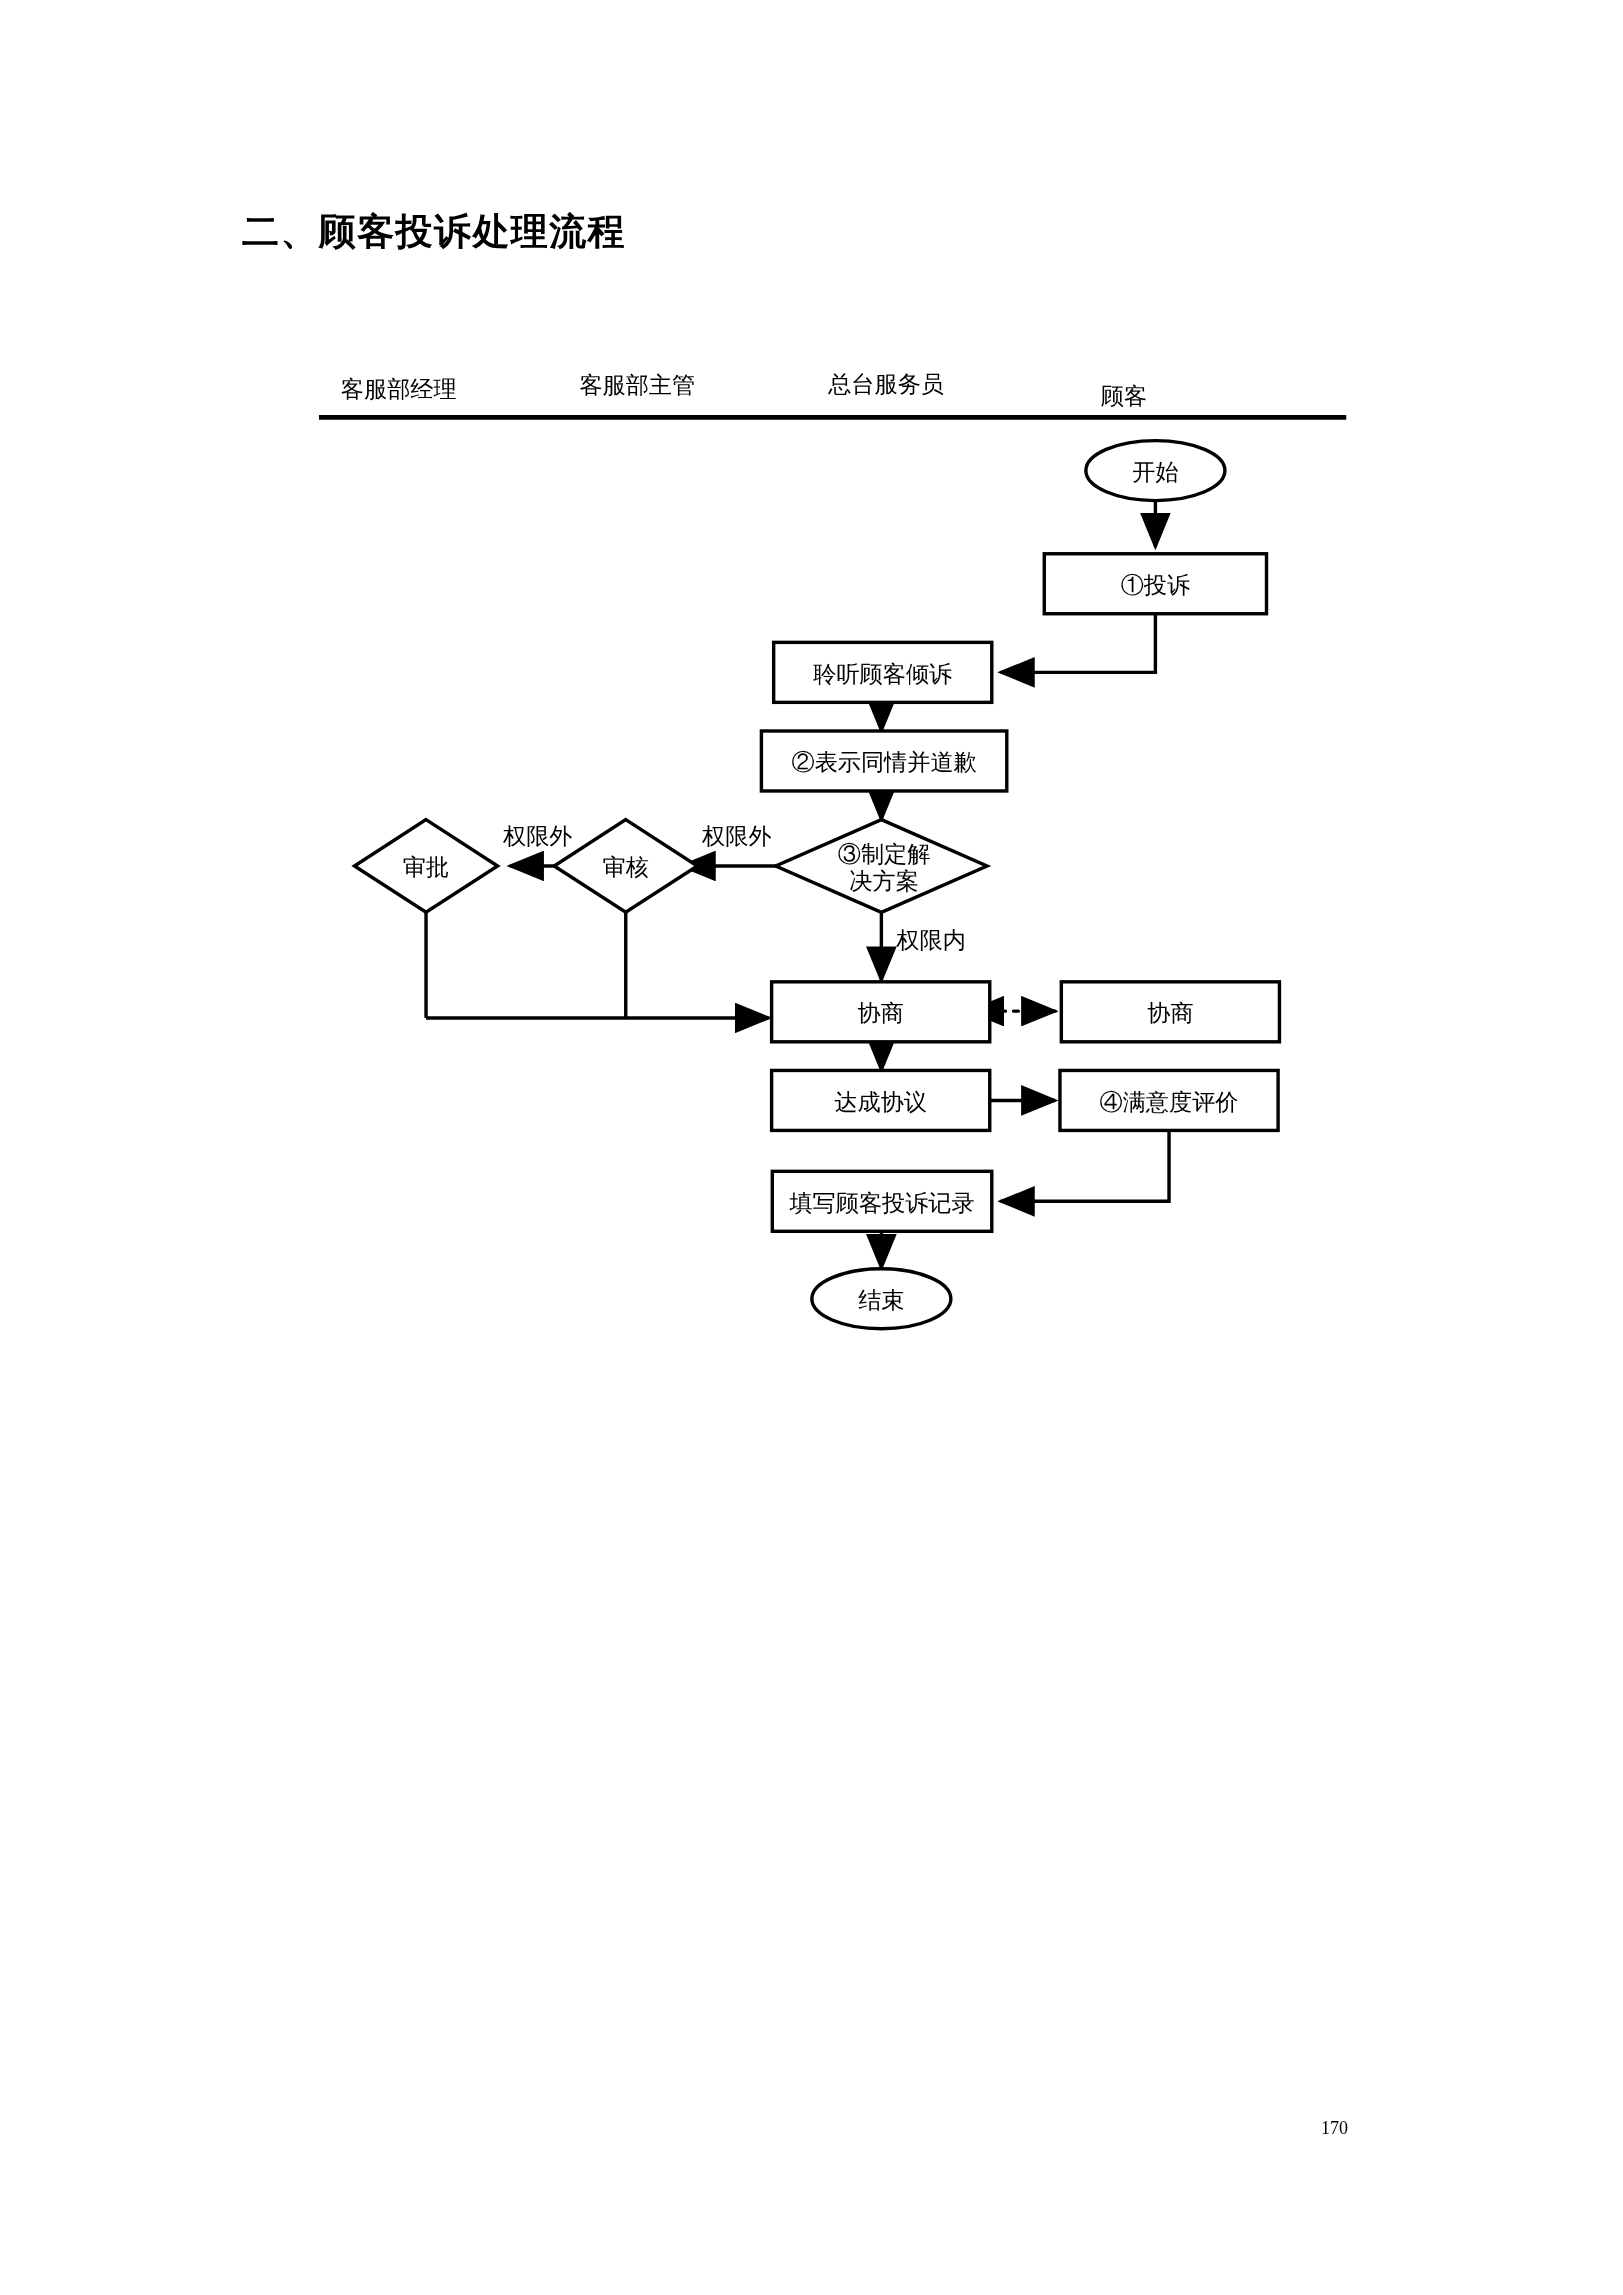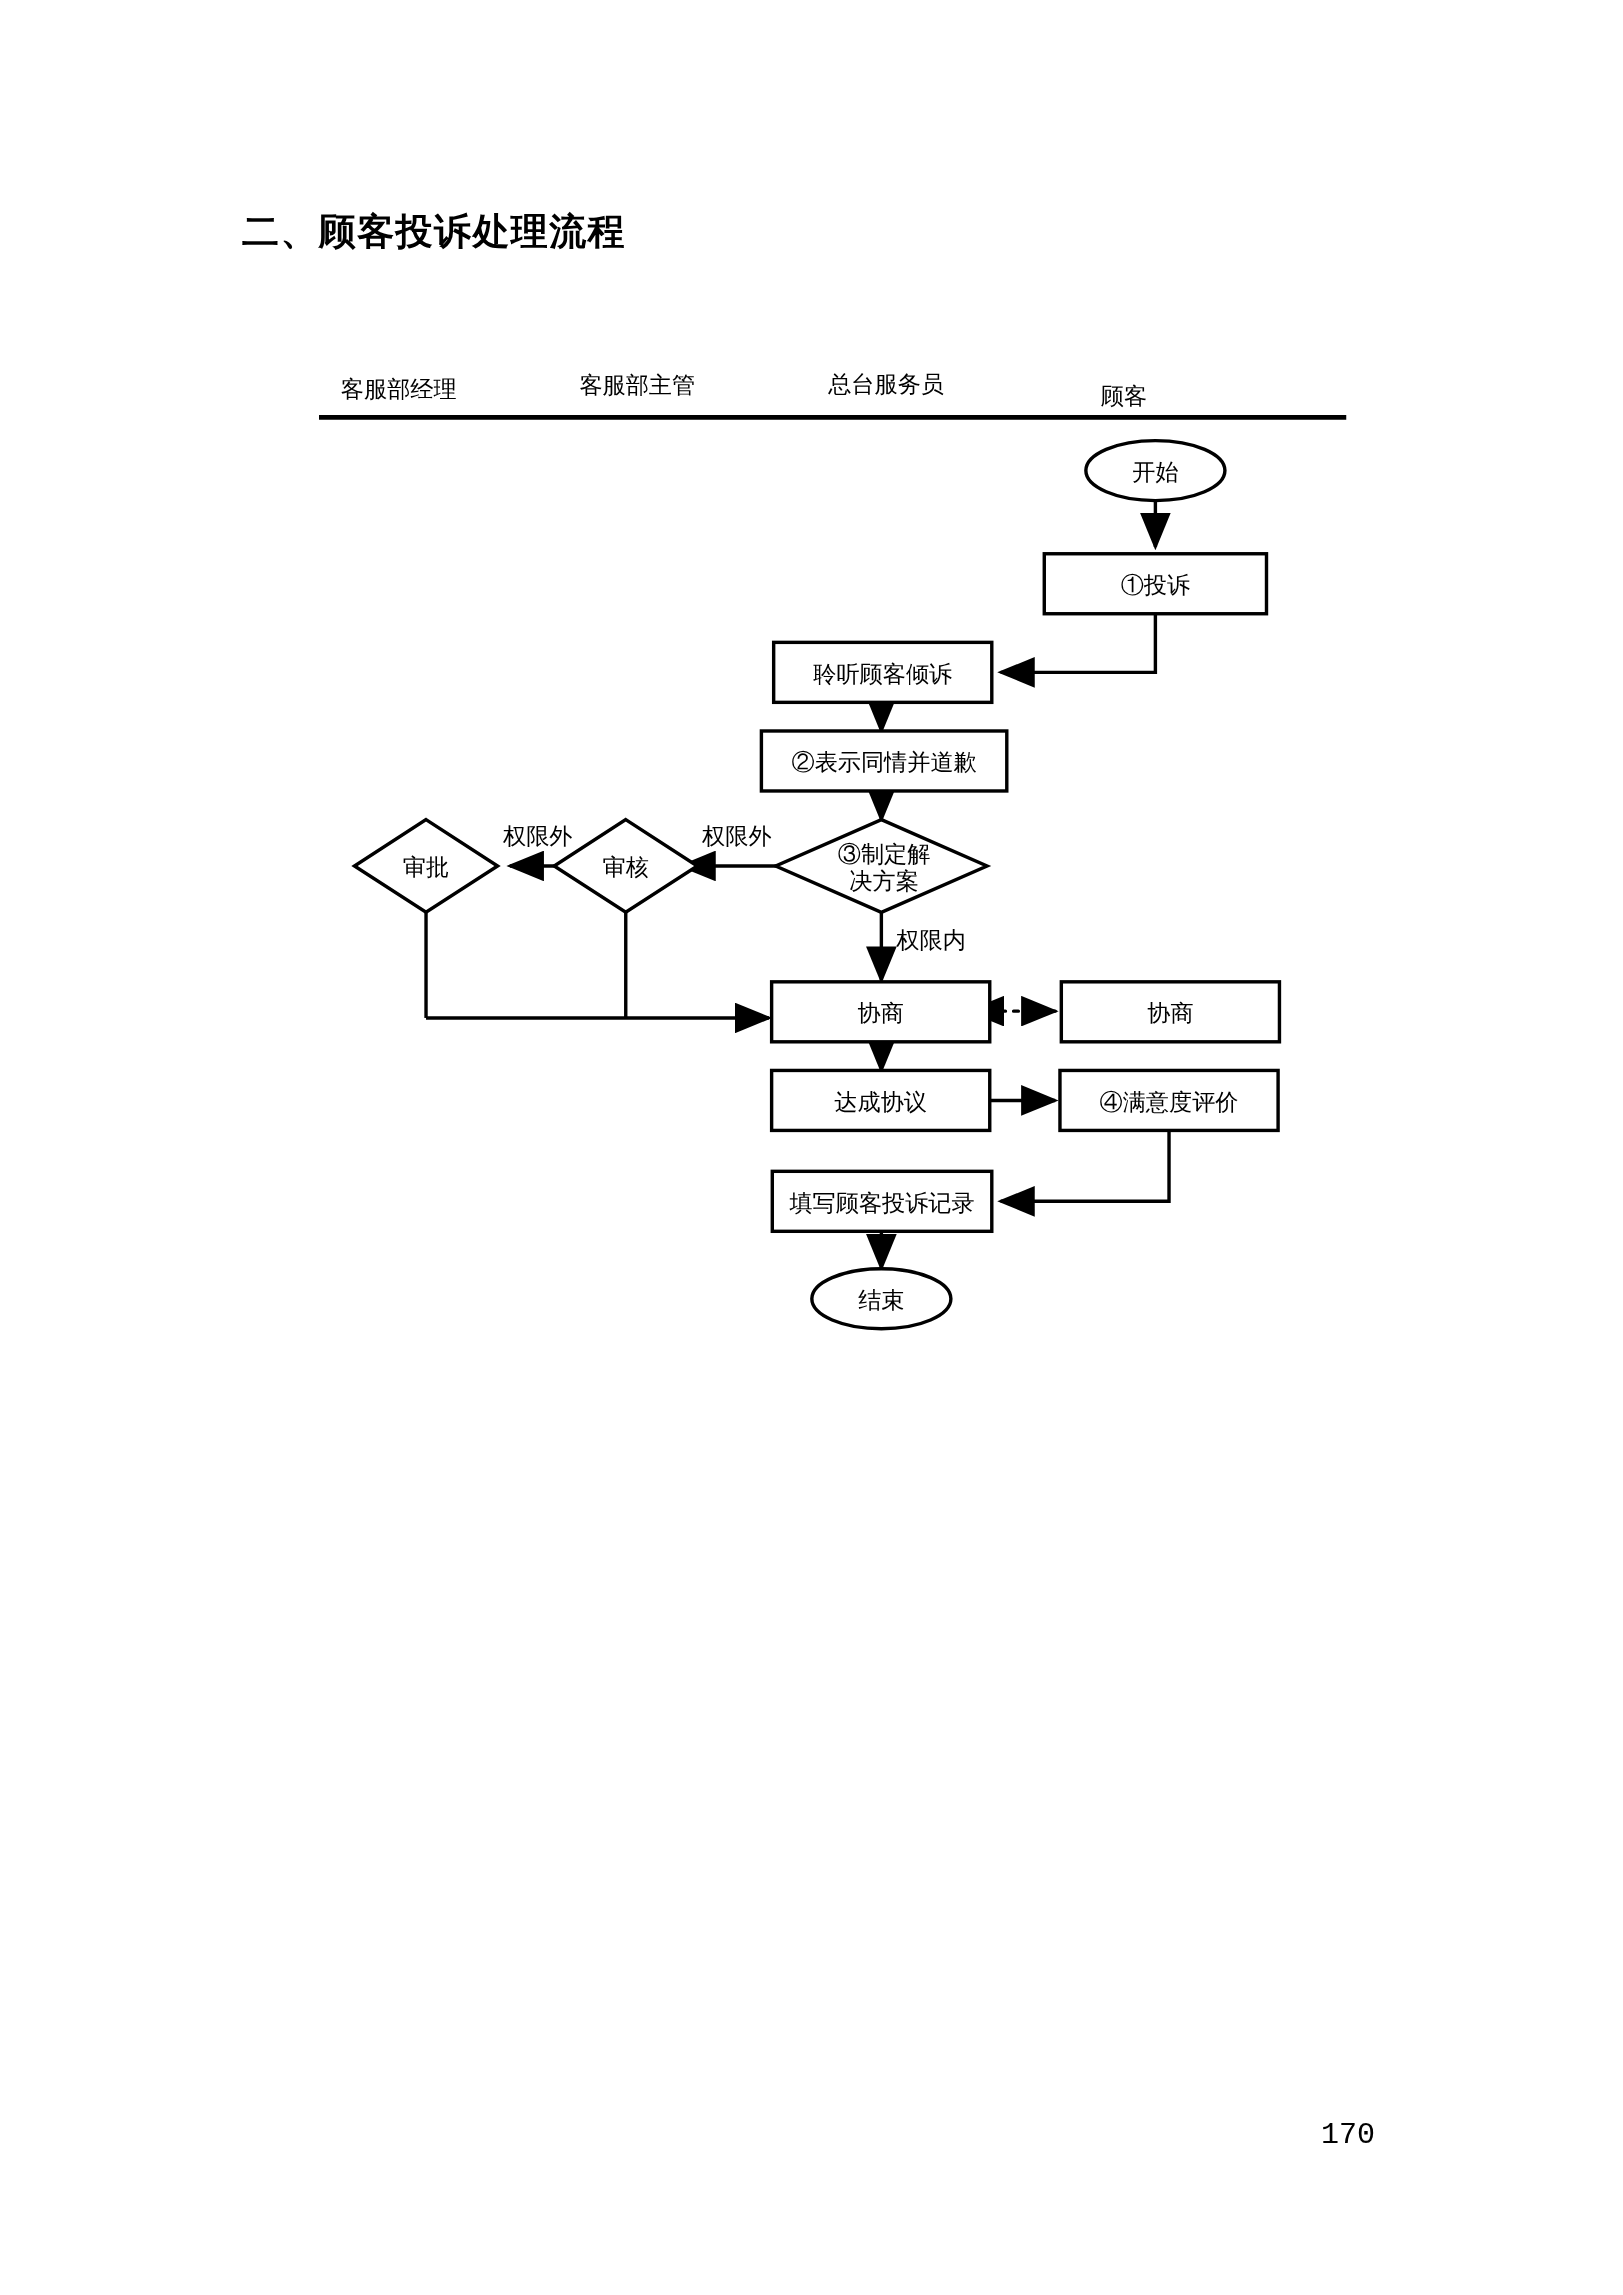--- a/index.html
+++ b/index.html
@@ -26,22 +26,22 @@
     font-family: "Liberation Sans", "DejaVu Sans", sans-serif;
     font-weight: bold;
     font-size: 37px;
     letter-spacing: 1.4px;
     white-space: nowrap;
   }
   #page-number {
     position: absolute;
     left: 1321px;
     top: 2118px;
-    font-size: 30px;
-    font-family: Liberation Mono, monospace;
+    font-size: 18px;
+    font-family: Liberation Serif, serif;
   }
   #flow-diagram {
     position: absolute;
     left: 0;
     top: 300px;
   }
   .lane-header {
     font-family: "Liberation Serif", "DejaVu Serif", serif;
     font-size: 34px;
     fill: #000000;

